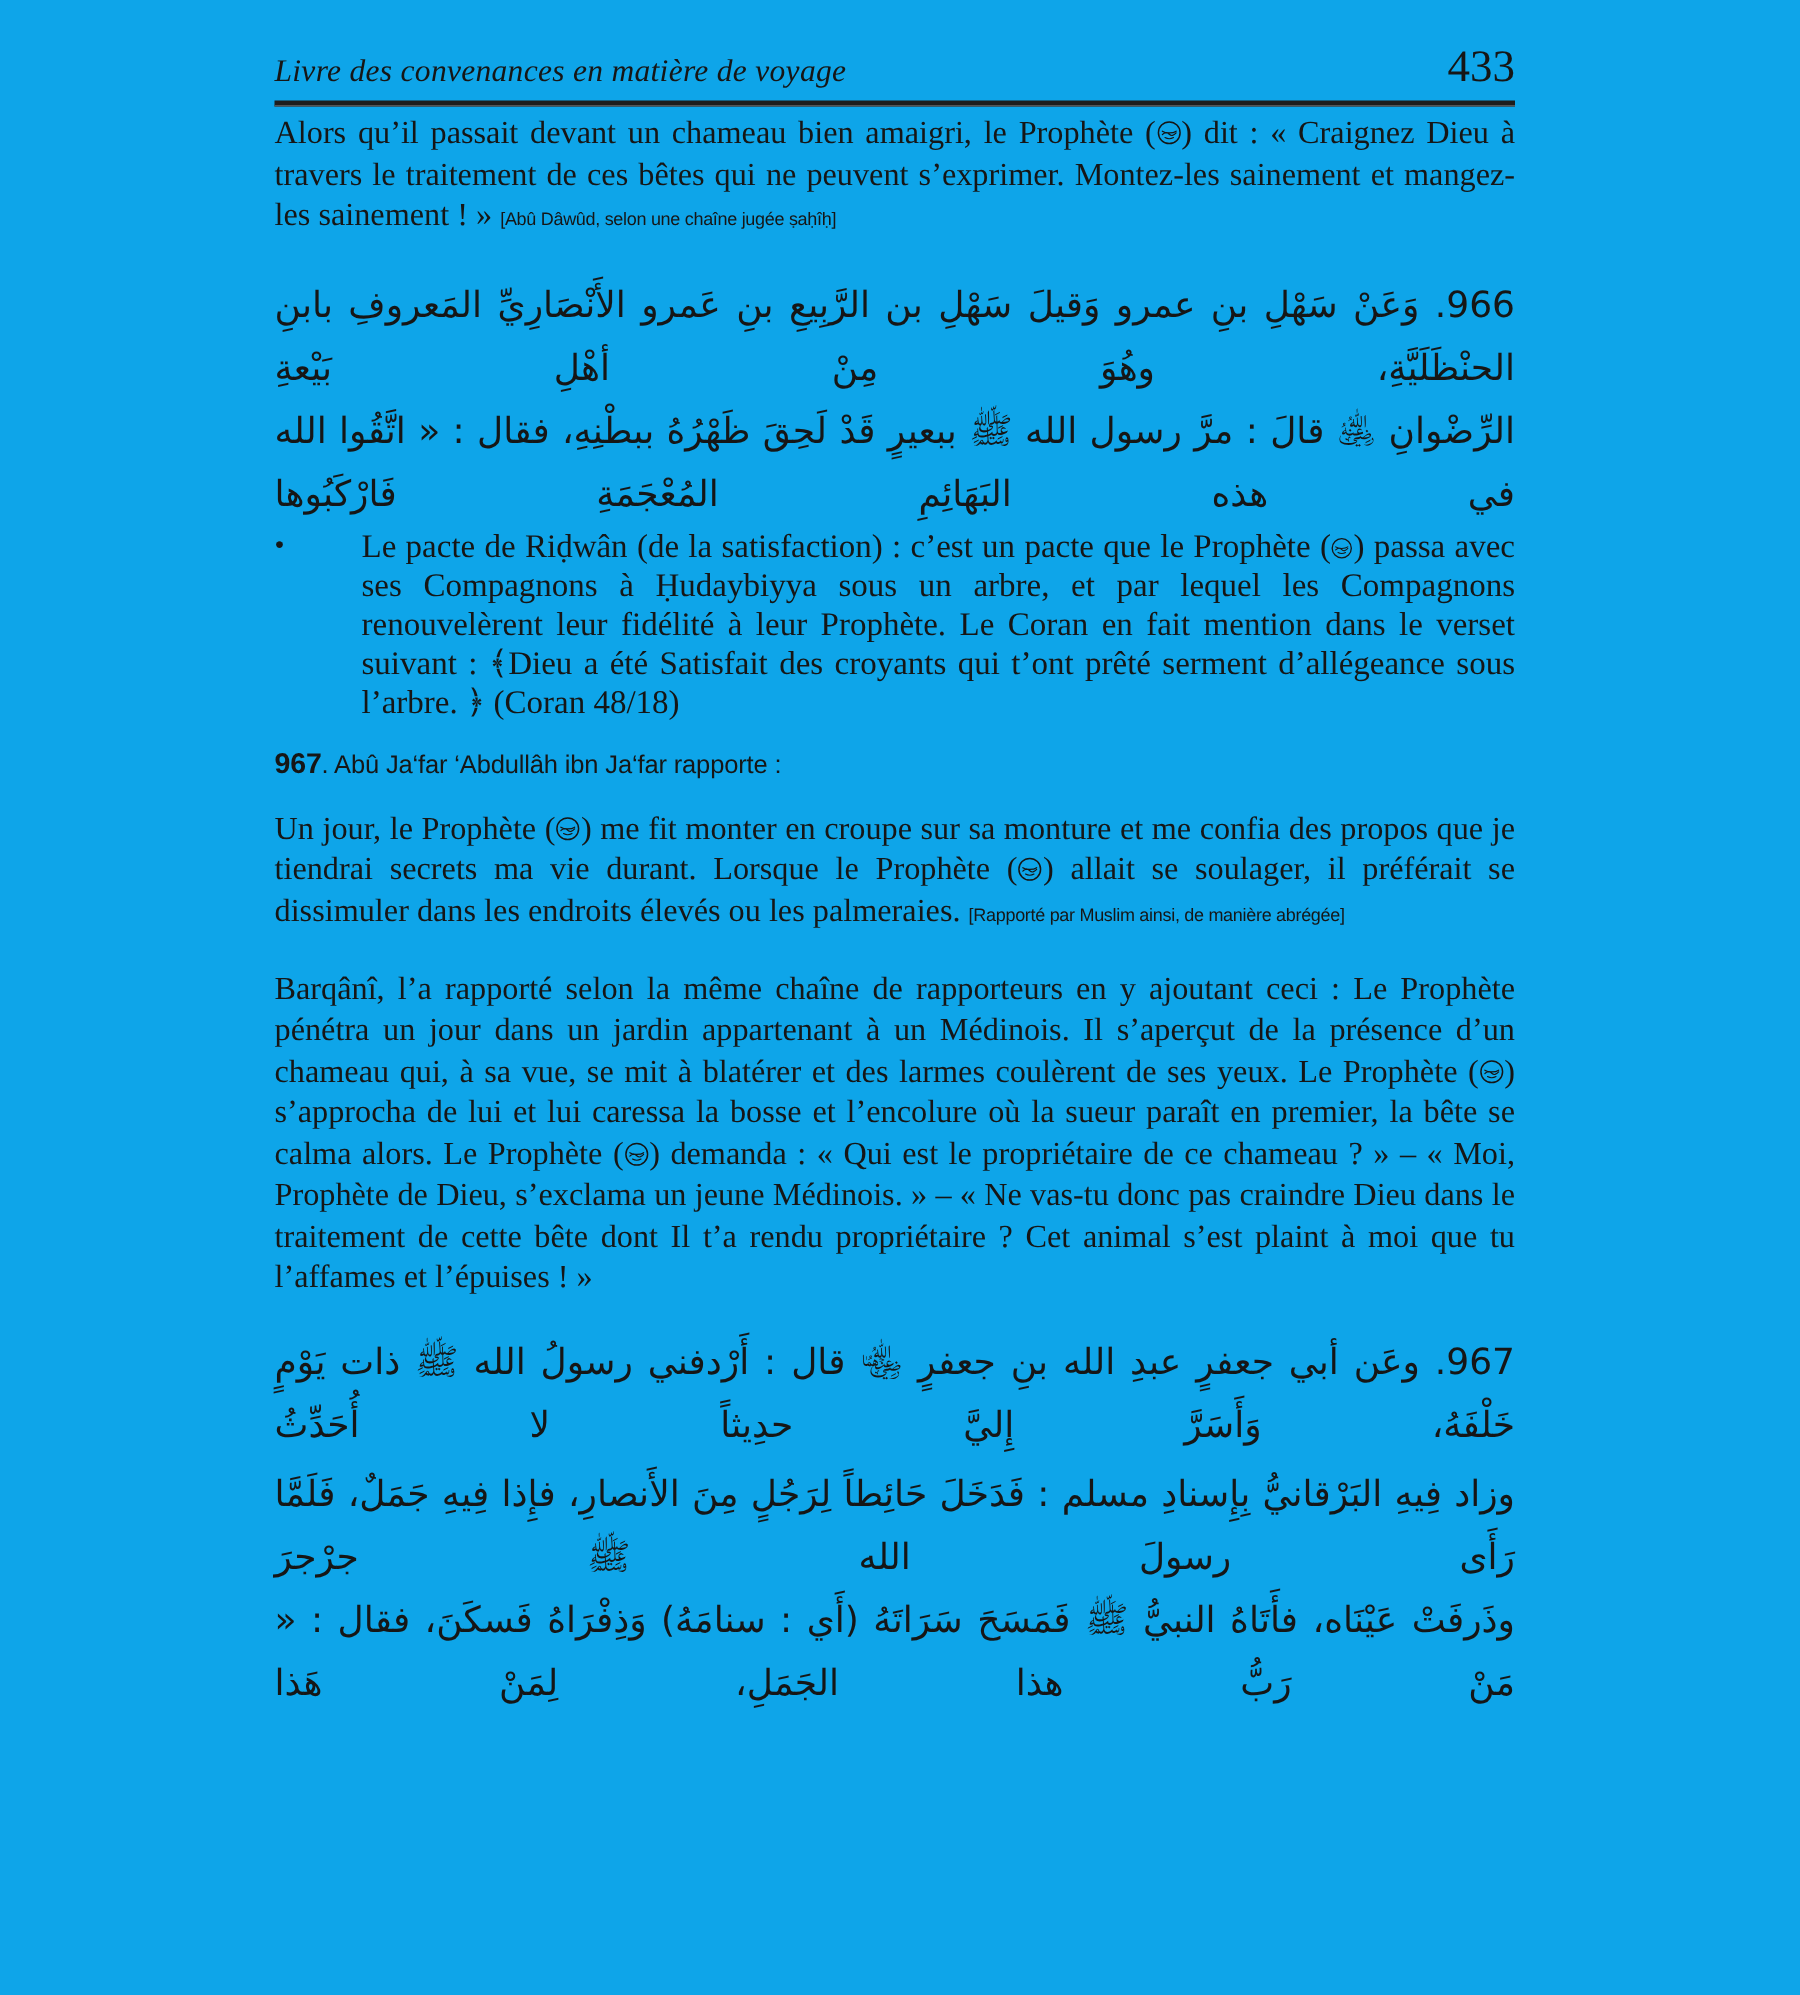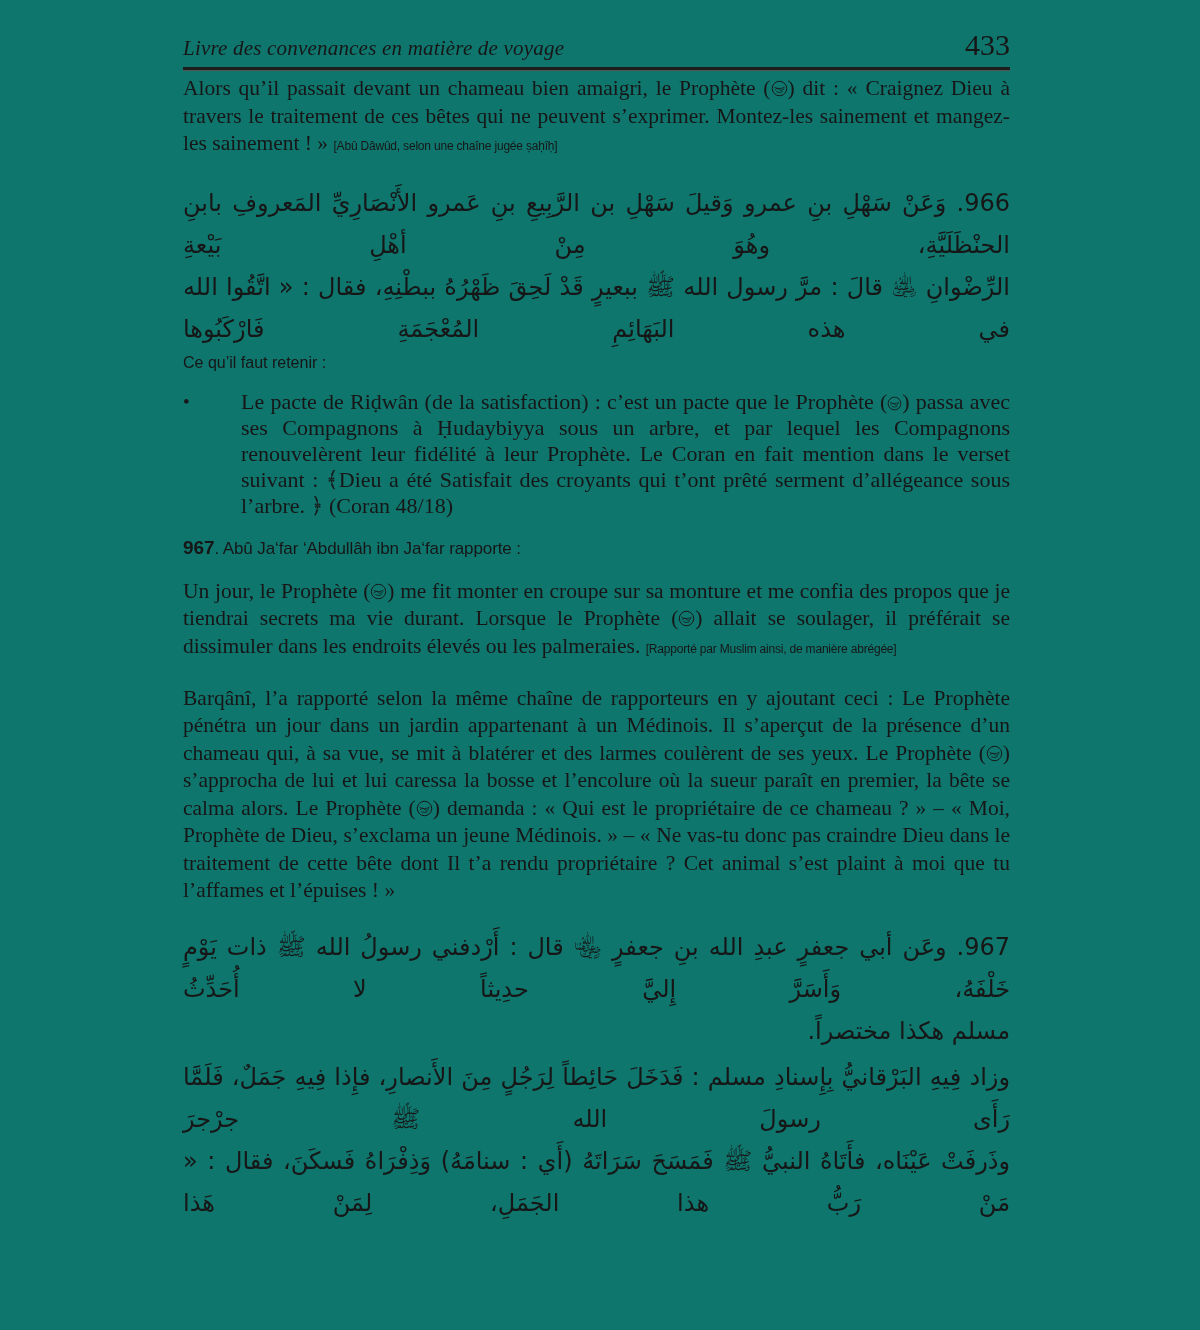--- a/index.html
+++ b/index.html
@@ -1,20 +1,20 @@
 <!DOCTYPE html>
 <html><head>
 <meta charset="utf-8">
 <style>
   html,body{margin:0;padding:0;background:#e8e8e4;}
   .page{
     position:relative;
     width:1200px;height:1330px;
     margin:0 auto;
-    background:#0f766e;
+    background:#0ea5e9;
     color:#161616;
     overflow:hidden;
     box-sizing:border-box;
     padding:0 190px 0 183px;
   }
 
   
   .hdr{display:flex;justify-content:space-between;align-items:baseline;margin-top:28px;}
   .hdr .title{font-family:"Liberation Serif","DejaVu Serif",serif;font-style:italic;font-size:21px;letter-spacing:.2px;}
   .hdr .pageno{font-family:"Liberation Serif","DejaVu Serif",serif;font-size:30px;}
@@ -66,21 +66,20 @@
     <p class="body"><span>Alors qu’il passait devant un chameau bien amaigri, le Prophète (</span><span class="seal"><svg viewBox="0 0 24 24" width="17" height="17">
             <circle cx="12" cy="12" r="10.2" fill="none" stroke="#151515" stroke-width="1.4"></circle>
             <path d="M5.5 10.5 c3 2.2 10 2.2 13 0 M5.5 13.8 c2.4-2.6 4.6-2.2 6.5-.4 c1.9 1.8 4.1 1.6 6.5-1.2 M8 16.5 c2.6 1.5 5.4 1.5 8 0" fill="none" stroke="#151515" stroke-width="1.1" stroke-linecap="round"></path>
           </svg></span><span>) dit : « Craignez Dieu à travers le traitement de ces bêtes qui ne peuvent s’exprimer. Montez-les sainement et mangez-les sainement ! » </span><span class="ref">[Abû Dâwûd, selon une chaîne jugée ṣaḥîḥ]</span></p>
 
     <div class="ar arA">
       <div class="ar-line">966. وَعَنْ سَهْلِ بنِ عمرو وَقيلَ سَهْلِ بن الرَّبِيعِ بنِ عَمرو الأَنْصَارِيِّ المَعروفِ بابنِ الحنْظَلَيَّةِ، وهُوَ مِنْ أهْلِ بَيْعةِ</div>
       <div class="ar-line">الرِّضْوانِ ﵁ قالَ : مرَّ رسول الله ﷺ ببعيرٍ قَدْ لَحِقَ ظَهْرُهُ ببطْنِهِ، فقال : « اتَّقُوا الله في هذه البَهَائِمِ المُعْجَمَةِ فَارْكَبُوها</div>
     </div>
 
-    <p class="retenir-title">Ce qu’il faut retenir :</p>
     <div class="bullet-row">
       <span class="bullet-dot">•</span>
       <span class="bullet-text"><span>Le pacte de Riḍwân (de la satisfaction) : c’est un pacte que le Prophète (</span><span class="seal"><svg viewBox="0 0 24 24" width="15" height="15">
               <circle cx="12" cy="12" r="10.2" fill="none" stroke="#151515" stroke-width="1.4"></circle>
               <path d="M5.5 10.5 c3 2.2 10 2.2 13 0 M5.5 13.8 c2.4-2.6 4.6-2.2 6.5-.4 c1.9 1.8 4.1 1.6 6.5-1.2 M8 16.5 c2.6 1.5 5.4 1.5 8 0" fill="none" stroke="#151515" stroke-width="1.1" stroke-linecap="round"></path>
             </svg></span><span>) passa avec ses Compagnons à Ḥudaybiyya sous un arbre, et par lequel les Compagnons renouvelèrent leur fidélité à leur Prophète. Le Coran en fait mention dans le verset suivant : ﴾Dieu a été Satisfait des croyants qui t’ont prêté serment d’allégeance sous l’arbre. ﴿ (Coran 48/18)</span></span>
     </div>
   </section>
 
   <section>
@@ -97,21 +96,20 @@
     <p class="body"><span>Barqânî, l’a rapporté selon la même chaîne de rapporteurs en y ajoutant ceci : Le Prophète pénétra un jour dans un jardin appartenant à un Médinois. Il s’aperçut de la présence d’un chameau qui, à sa vue, se mit à blatérer et des larmes coulèrent de ses yeux. Le Prophète (</span><span class="seal"><svg viewBox="0 0 24 24" width="17" height="17">
             <circle cx="12" cy="12" r="10.2" fill="none" stroke="#151515" stroke-width="1.4"></circle>
             <path d="M5.5 10.5 c3 2.2 10 2.2 13 0 M5.5 13.8 c2.4-2.6 4.6-2.2 6.5-.4 c1.9 1.8 4.1 1.6 6.5-1.2 M8 16.5 c2.6 1.5 5.4 1.5 8 0" fill="none" stroke="#151515" stroke-width="1.1" stroke-linecap="round"></path>
           </svg></span><span>) s’approcha de lui et lui caressa la bosse et l’encolure où la sueur paraît en premier, la bête se calma alors. Le Prophète (</span><span class="seal"><svg viewBox="0 0 24 24" width="17" height="17">
             <circle cx="12" cy="12" r="10.2" fill="none" stroke="#151515" stroke-width="1.4"></circle>
             <path d="M5.5 10.5 c3 2.2 10 2.2 13 0 M5.5 13.8 c2.4-2.6 4.6-2.2 6.5-.4 c1.9 1.8 4.1 1.6 6.5-1.2 M8 16.5 c2.6 1.5 5.4 1.5 8 0" fill="none" stroke="#151515" stroke-width="1.1" stroke-linecap="round"></path>
           </svg></span><span>) demanda : « Qui est le propriétaire de ce chameau ? » – « Moi, Prophète de Dieu, s’exclama un jeune Médinois. » – « Ne vas-tu donc pas craindre Dieu dans le traitement de cette bête dont Il t’a rendu propriétaire ? Cet animal s’est plaint à moi que tu l’affames et l’épuises ! »</span></p>
 
     <div class="ar arB">
       <div class="ar-line">967. وعَن أبي جعفرٍ عبدِ الله بنِ جعفرٍ ﵄ قال : أَرْدفني رسولُ الله ﷺ ذات يَوْمٍ خَلْفَهُ، وَأَسَرَّ إِليَّ حدِيثاً لا أُحَدِّثُ</div>
-      <div class="ar-line right">مسلم هكذا مختصراً.</div>
     </div>
 
     <div class="ar arC">
       <div class="ar-line">وزاد فِيهِ البَرْقانيُّ بِإِسنادِ مسلم : فَدَخَلَ حَائِطاً لِرَجُلٍ مِنَ الأَنصارِ، فإِذا فِيهِ جَمَلٌ، فَلَمَّا رَأَى رسولَ الله ﷺ جرْجرَ</div>
       <div class="ar-line">وذَرفَتْ عَيْنَاه، فأَتَاهُ النبيُّ ﷺ فَمَسَحَ سَرَاتَهُ (أَي : سنامَهُ) وَذِفْرَاهُ فَسكَنَ، فقال : « مَنْ رَبُّ هذا الجَمَلِ، لِمَنْ هَذا</div>
 
     </div>
   </section>
 
 </div>

